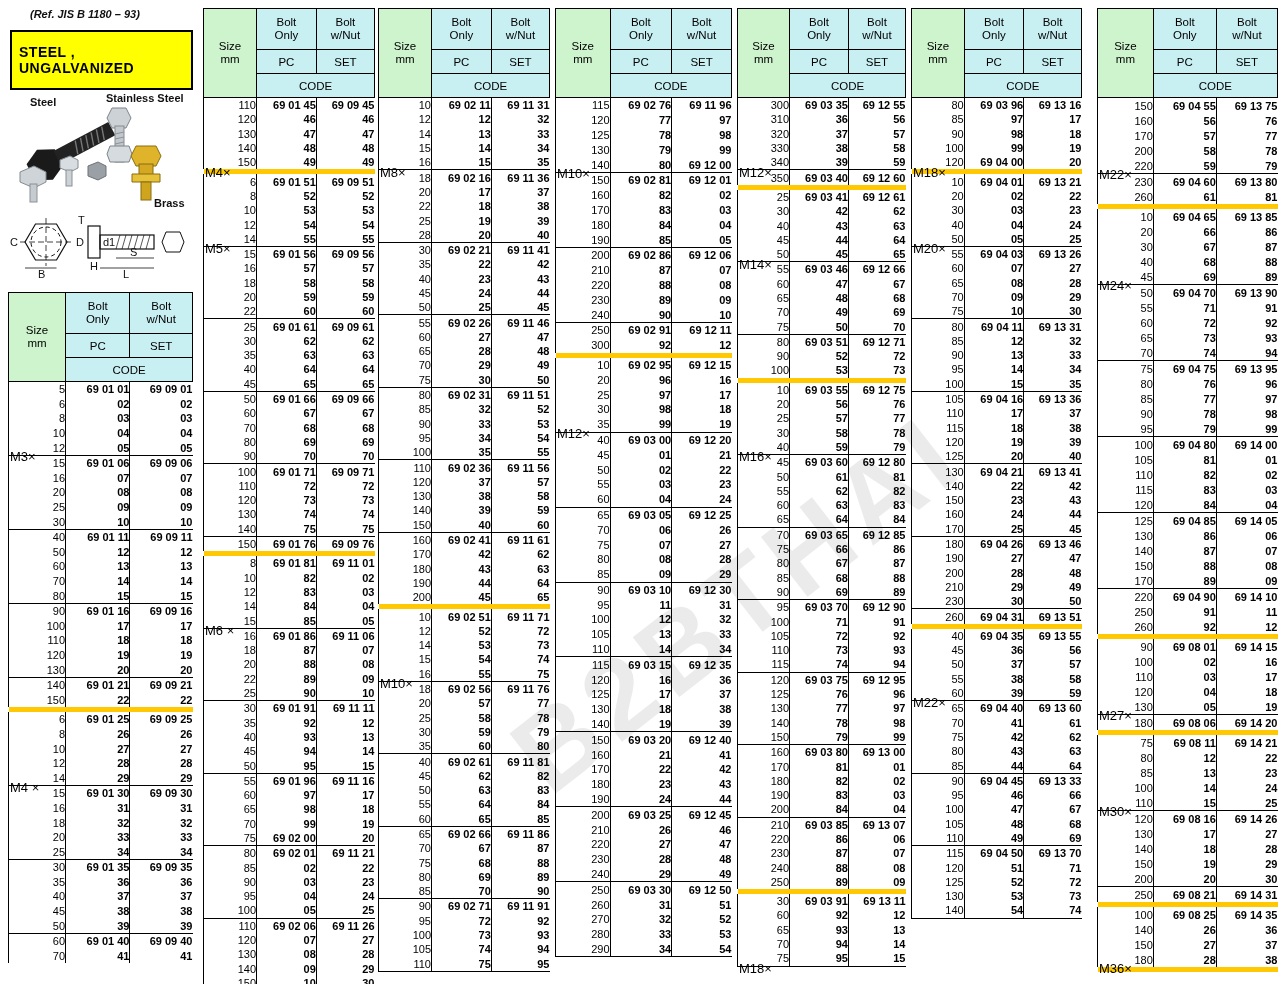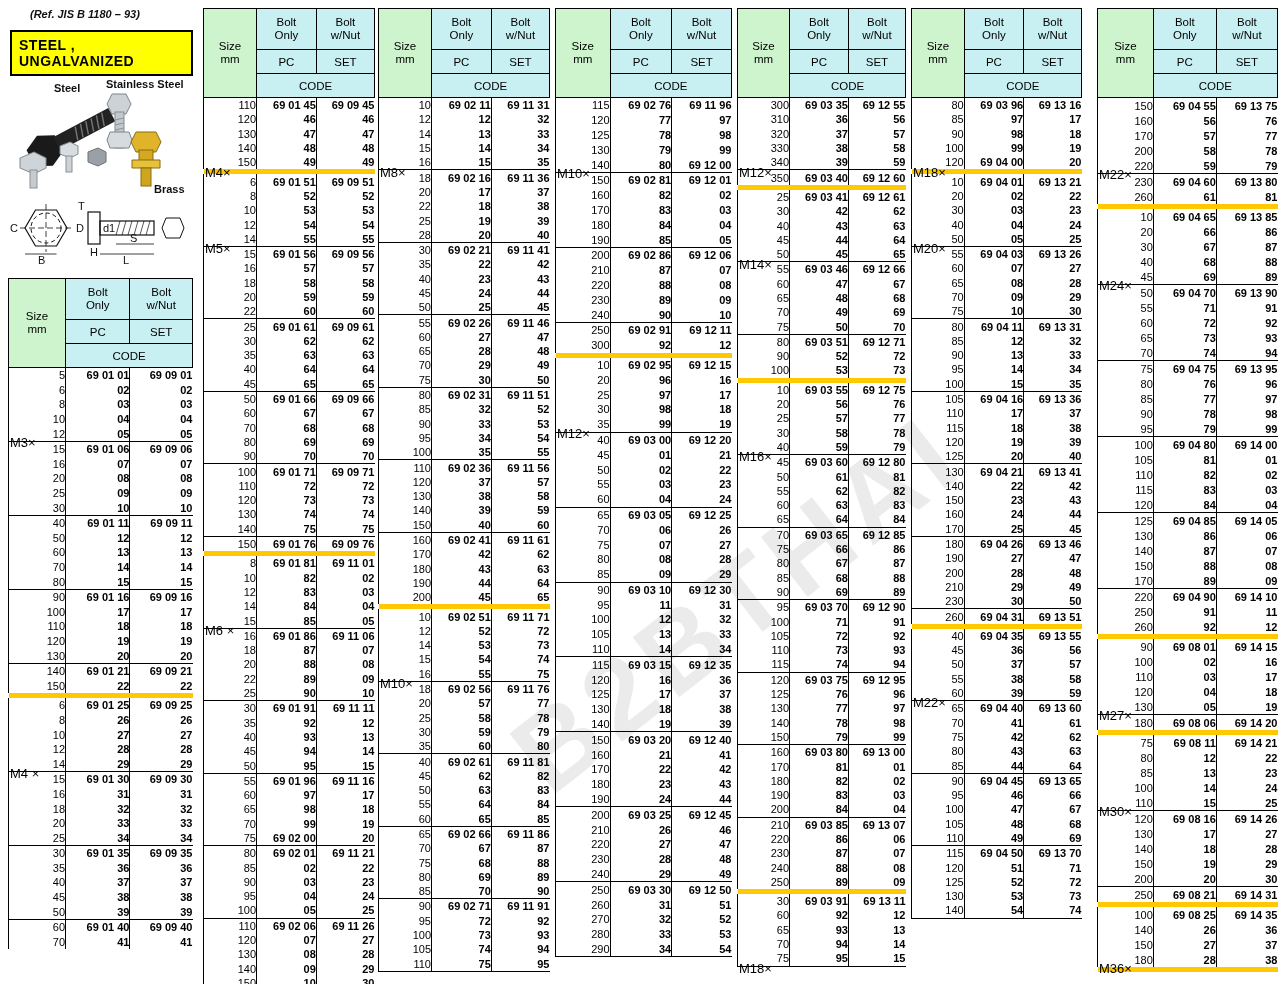--- a/index.html
+++ b/index.html
@@ -10,25 +10,25 @@
   #col2{left:203px;width:172px;}
   #col3{left:378px;width:172px;}
   #col4{left:555px;width:177px;}
   #col5{left:737px;width:169px;}
   #col6{left:911px;width:171px;}
   #col7{left:1097px;width:181px;}
 
   
   .title{font-size:21px;font-weight:bold;font-style:italic;color:#111;margin:12px 0 2px 2px;}
   .ref{font-size:11px;font-weight:bold;font-style:italic;color:#111;margin-left:22px;}
-  .badge{display:inline-block;margin:10px 0 0 2px;padding:5px 7px;background:#ffff00;
+  .badge{display:inline-block;margin:10px 0 0 2px;padding:12px 7px;background:#ffff00;
          border:2px solid #000;font-size:14px;font-weight:bold;letter-spacing:.5px;}
   .photos{position:relative;width:182px;height:112px;margin-top:4px;}
   .pl{position:absolute;font-size:11px;font-weight:bold;color:#111;}
-  .pl-steel{left:46px;top:2px;}
+  .pl-steel{left:22px;top:2px;}
   .pl-ss{left:98px;top:-2px;}
   .pl-brass{left:146px;top:86px;margin-top:17px;}
   .diagram{width:182px;height:72px;margin-top:2px;}
   .diagram text{font-size:11px;fill:#111;font-family:"Liberation Sans",sans-serif;}
 
   
   table.cat{border-collapse:collapse;table-layout:fixed;width:100%;}
   .cat col.c-sz{width:31%;}.cat col.c-pc{width:35%;}.cat col.c-set{width:34%;}
   .cat th{border:1px solid #000;font-weight:normal;font-size:11.5px;padding:4px;}
   .cat thead tr:nth-child(1) th{height:32px;}
@@ -1979,21 +1979,21 @@
           <td class="set">63</td>
         </tr>
         <tr>
           <td class="szc"><span class="num">85</span></td>
           <td class="pc">44</td>
           <td class="set">64</td>
         </tr>
         <tr class="gsep">
           <td class="szc"><span class="num">90</span></td>
           <td class="pc">69 04 45</td>
-          <td class="set">69 13 65</td>
+          <td class="set">69 13 33</td>
         </tr>
         <tr>
           <td class="szc"><span class="num">95</span></td>
           <td class="pc">46</td>
           <td class="set">66</td>
         </tr>
         <tr>
           <td class="szc"><span class="num">100</span></td>
           <td class="pc">47</td>
           <td class="set">67</td>

